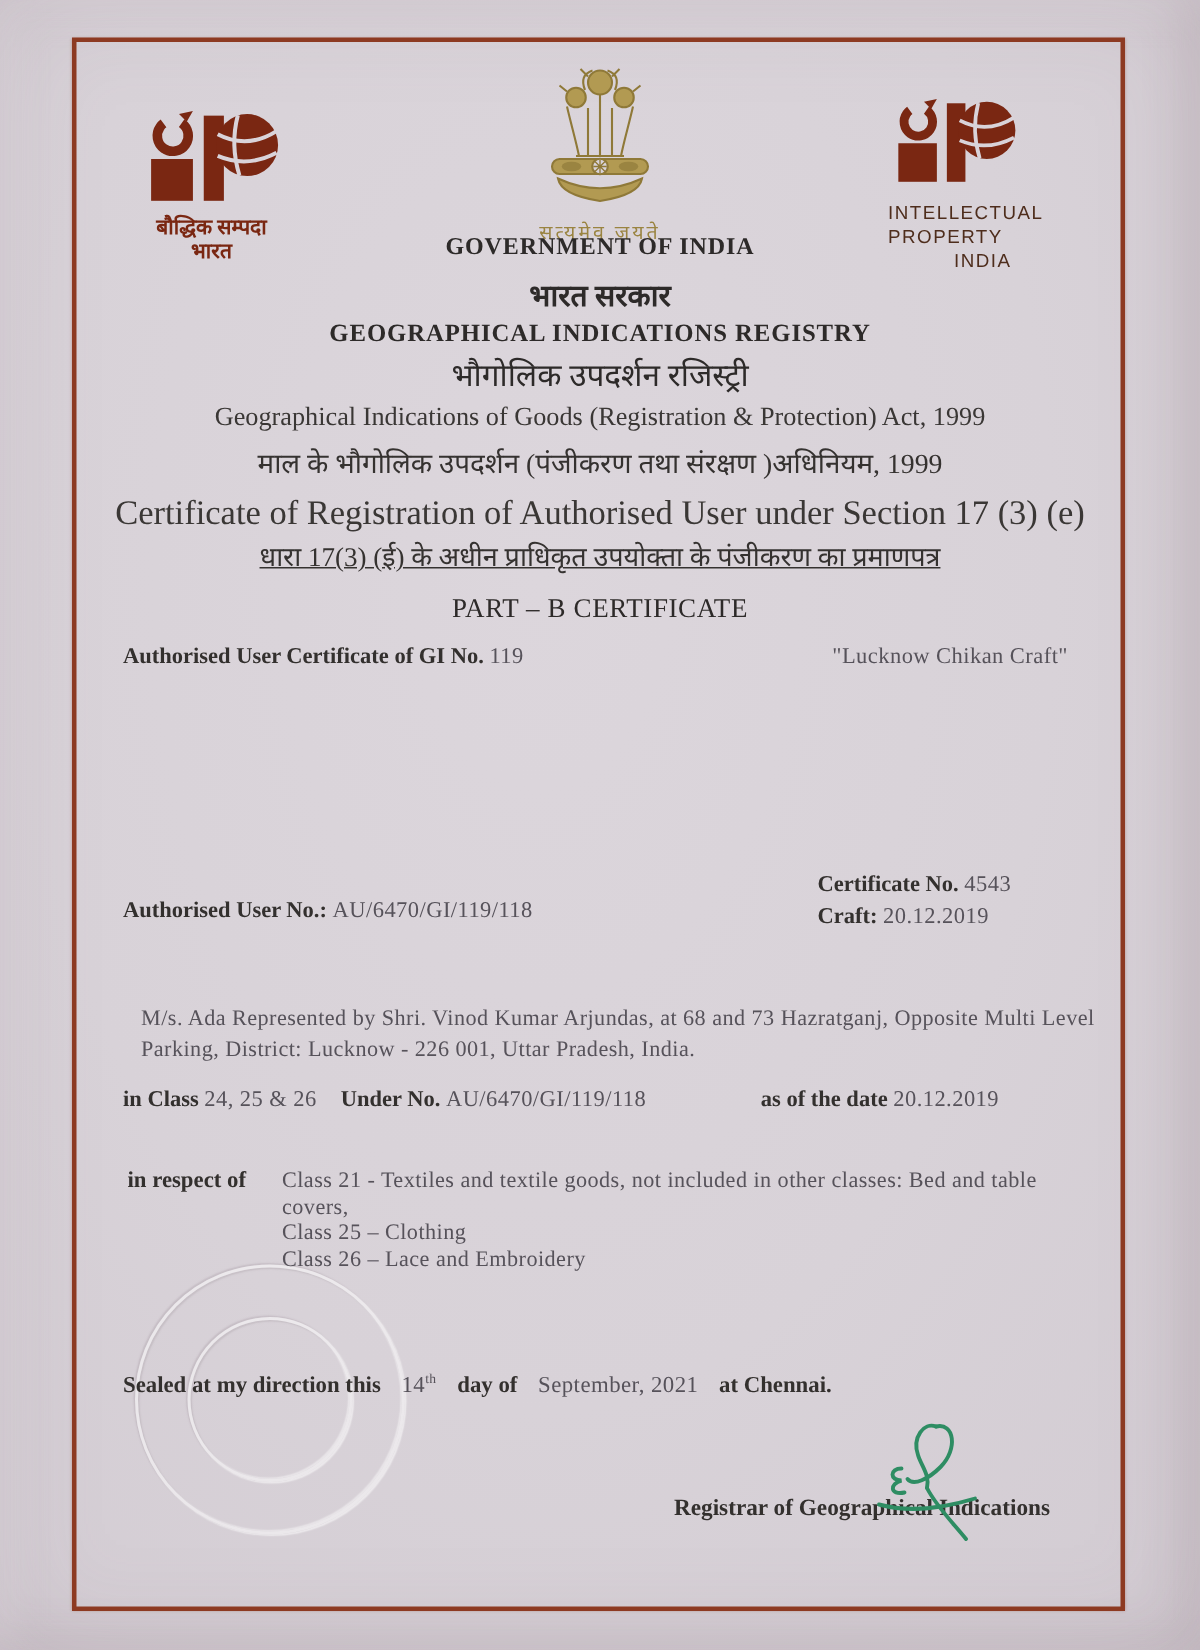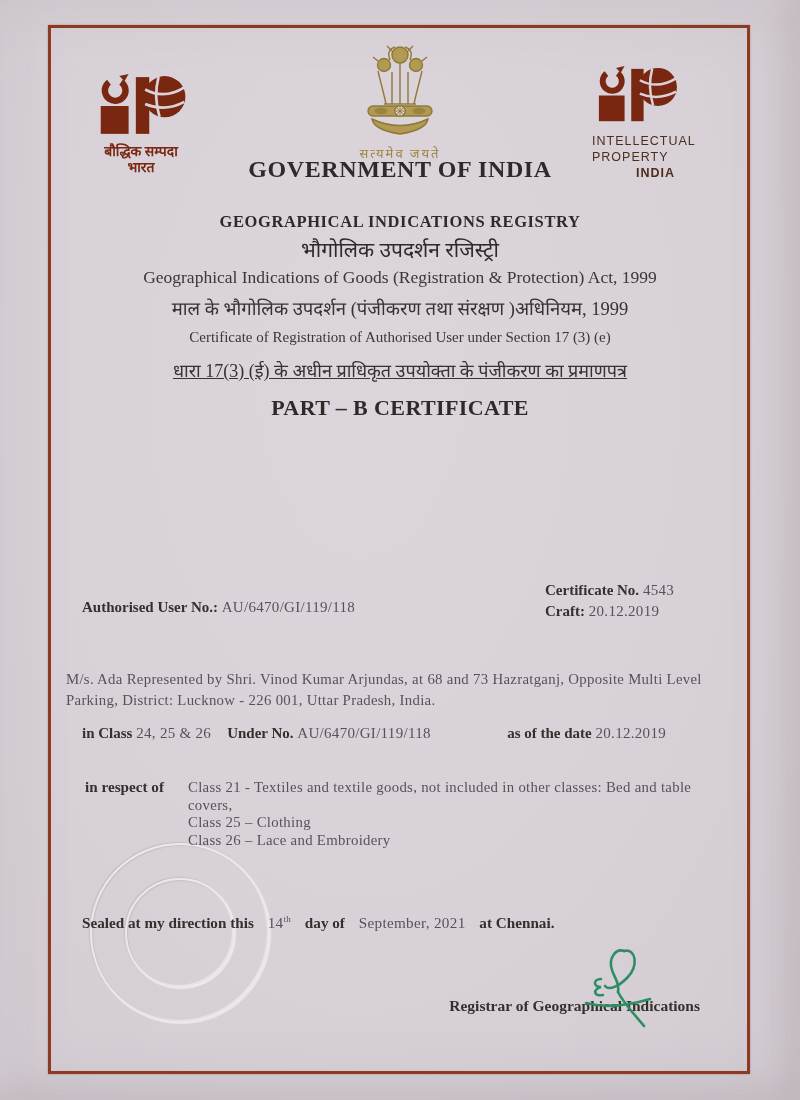--- a/index.html
+++ b/index.html
@@ -18,43 +18,43 @@
   .frame{
     position:absolute;left:48px;top:25px;right:50px;bottom:26px;
     border:3px solid #8d3a22;
     box-shadow:0 0 2px rgba(141,58,34,0.4);
   }
   
   .logo-left{position:absolute;left:76px;top:74px;width:130px;text-align:center;color:#7a2712;}
   .logo-right{position:absolute;left:592px;top:66px;width:150px;color:#5a2d18;}
   .logo-left .devtext{font-weight:bold;font-size:14px;line-height:16px;margin-top:2px;text-align:center;}
   .logo-right .entext{font-family:"Liberation Sans", sans-serif;font-size:12.5px;letter-spacing:1px;line-height:16px;margin-top:4px;color:#4e2d1c;}
-  .logo-right .entext b{font-weight:bold;margin-left:44px;}
+  .logo-right .entext b{font-weight:normal;margin-left:44px;}
   .emblem{position:absolute;left:0;top:42px;width:100%;text-align:center;}
   .emblem .motto{font-size:13px;color:#9a8441;margin-top:0px;letter-spacing:2px;}
   
   .h{position:absolute;left:0;width:100%;text-align:center;color:#2d2a29;}
-  .h-goven{top:156px;font-size:24px;font-weight:bold;letter-spacing:0.6px;}
+  .h-goven{top:156px;font-size:16px;font-weight:bold;letter-spacing:0.6px;}
   .h-govhi{top:183px;font-size:20px;font-weight:600;}
   .h-regen{top:212px;font-size:16.5px;font-weight:bold;letter-spacing:0.6px;}
   .h-reghi{top:235px;font-size:21px;}
   .h-acten{top:267px;font-size:17.5px;color:#3a3735;}
   .h-acthi{top:295px;font-size:18.5px;color:#353230;}
-  .h-certen{top:329px;font-size:15px;color:#3a3735;}
+  .h-certen{top:329px;font-size:23px;color:#3a3735;}
   .h-certhi{top:358px;font-size:18px;color:#353230;text-decoration:underline;}
-  .h-part{top:395px;font-size:22px;font-weight:bold;letter-spacing:0.4px;}
+  .h-part{top:395px;font-size:18px;font-weight:normal;letter-spacing:0.4px;}
   
   .lbl{font-weight:bold;color:#33302e;}
   .val{color:#56525a;letter-spacing:0.3px;}
   .row{position:absolute;font-size:15px;}
   .gi-row{left:82px;right:88px;top:430px;display:flex;justify-content:space-between;}
   .certno-block{left:545px;top:580px;line-height:20.5px;}
   .auth-row{left:82px;top:599px;}
   .certified-row{left:82px;top:637px;font-size:15.2px;}
-  .name-par{left:66px;top:669px;width:636px;font-size:14.8px;line-height:21px;}
+  .name-par{left:94px;top:669px;width:636px;font-size:14.8px;line-height:21px;}
   .class-row{left:82px;right:134px;top:725px;display:flex;align-items:baseline;}
   .class-row .sp1{width:16px;}
   .class-row .spacer{flex:1;}
   .respect-label{left:85px;top:778px;font-size:15.2px;}
   .respect-list{left:188px;top:779px;width:510px;font-size:14.8px;line-height:17.5px;}
   .sealed-row{left:82px;top:914px;font-size:15.2px;}
   .sealed-row .val{margin:0 10px;}
   .registrar-row{right:100px;top:997px;font-size:15.5px;text-align:right;}
   sup{font-size:9px;}
   
@@ -136,28 +136,36 @@
     <div class="entext">
       <div>INTELLECTUAL</div>
       <div>
         <span>PROPERTY</span>
         <b>INDIA</b>
       </div>
     </div>
   </div>
 
   <div class="h h-goven">GOVERNMENT OF INDIA</div>
+  <div class="h h-govhi">भारत सरकार</div>
   <div class="h h-regen">GEOGRAPHICAL INDICATIONS REGISTRY</div>
   <div class="h h-reghi">भौगोलिक उपदर्शन रजिस्ट्री</div>
   <div class="h h-acten">Geographical Indications of Goods (Registration &amp; Protection) Act, 1999</div>
   <div class="h h-acthi">माल के भौगोलिक उपदर्शन (पंजीकरण तथा संरक्षण )अधिनियम, 1999</div>
   <div class="h h-certen">Certificate of Registration of Authorised User under Section 17 (3) (e)</div>
   <div class="h h-certhi">धारा 17(3) (ई) के अधीन प्राधिकृत उपयोक्ता के पंजीकरण का प्रमाणपत्र</div>
   <div class="h h-part">PART – B CERTIFICATE</div>
 
+  <div class="row gi-row">
+    <span>
+      <span class="lbl">Authorised User Certificate of GI No.</span>
+      <span class="val">119</span>
+    </span>
+    <span class="val">"Lucknow Chikan Craft"</span>
+  </div>
 
   <div class="row certno-block">
     <div>
       <span class="lbl">Certificate No.</span>
       <span class="val">4543</span>
     </div>
     <div>
       <span class="lbl">Craft:</span>
       <span class="val">20.12.2019</span>
     </div>

